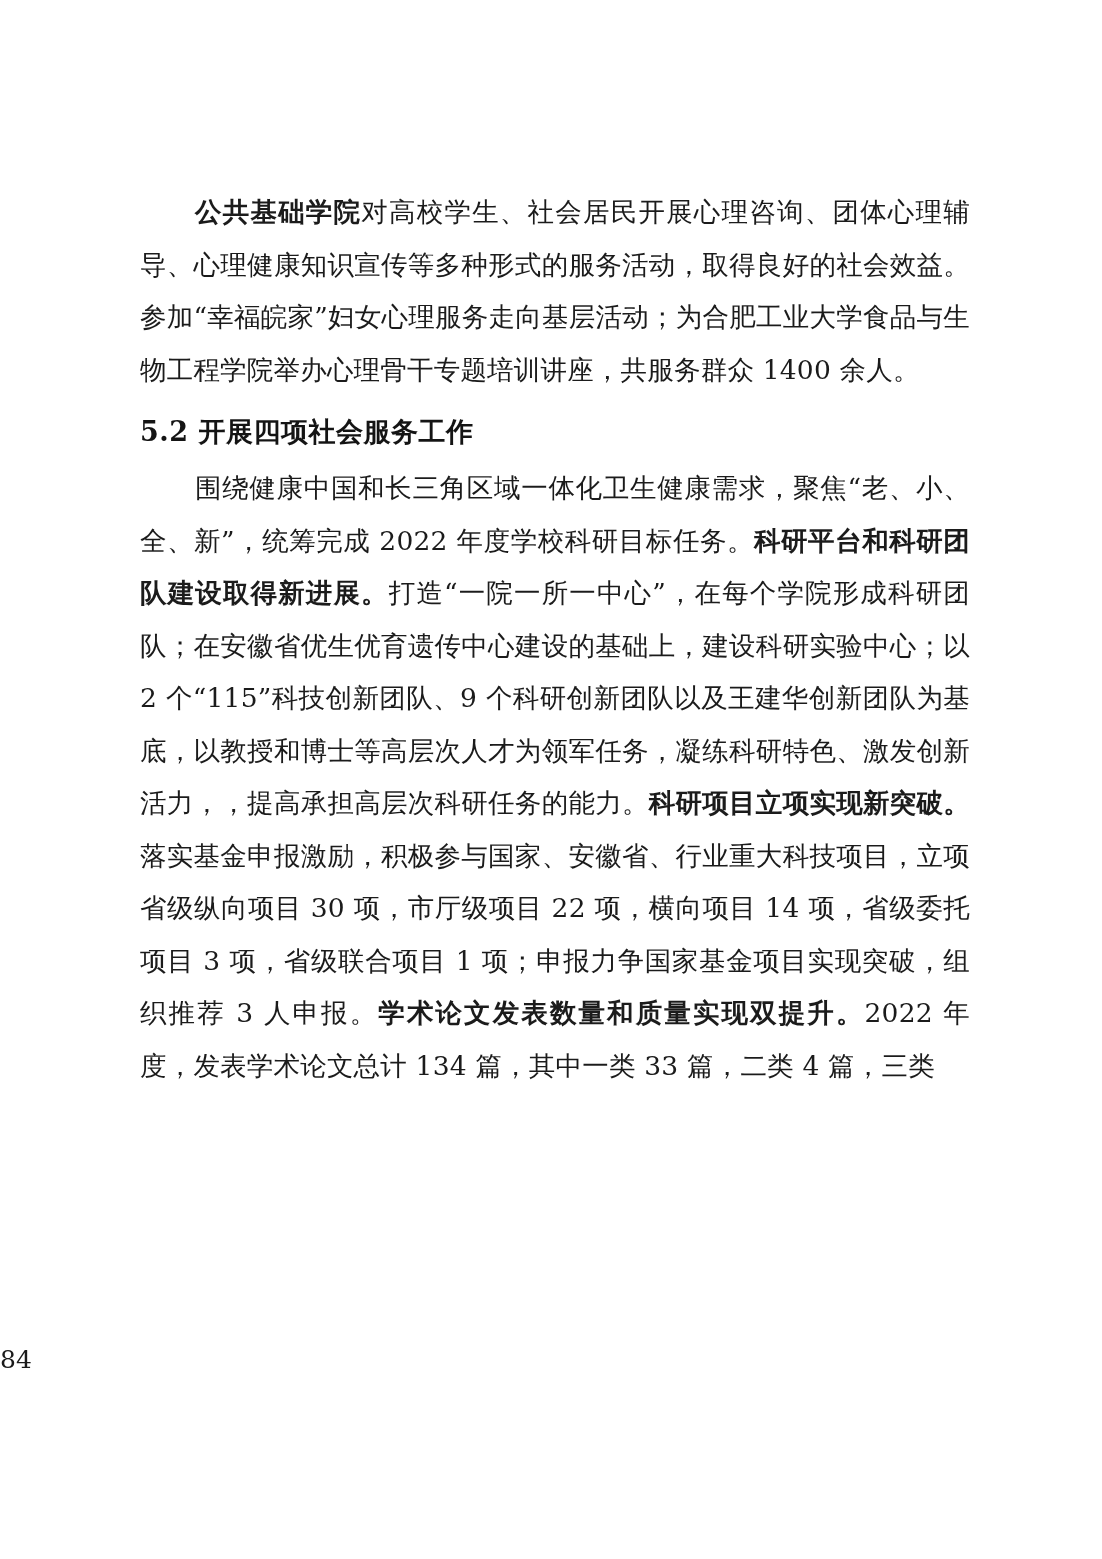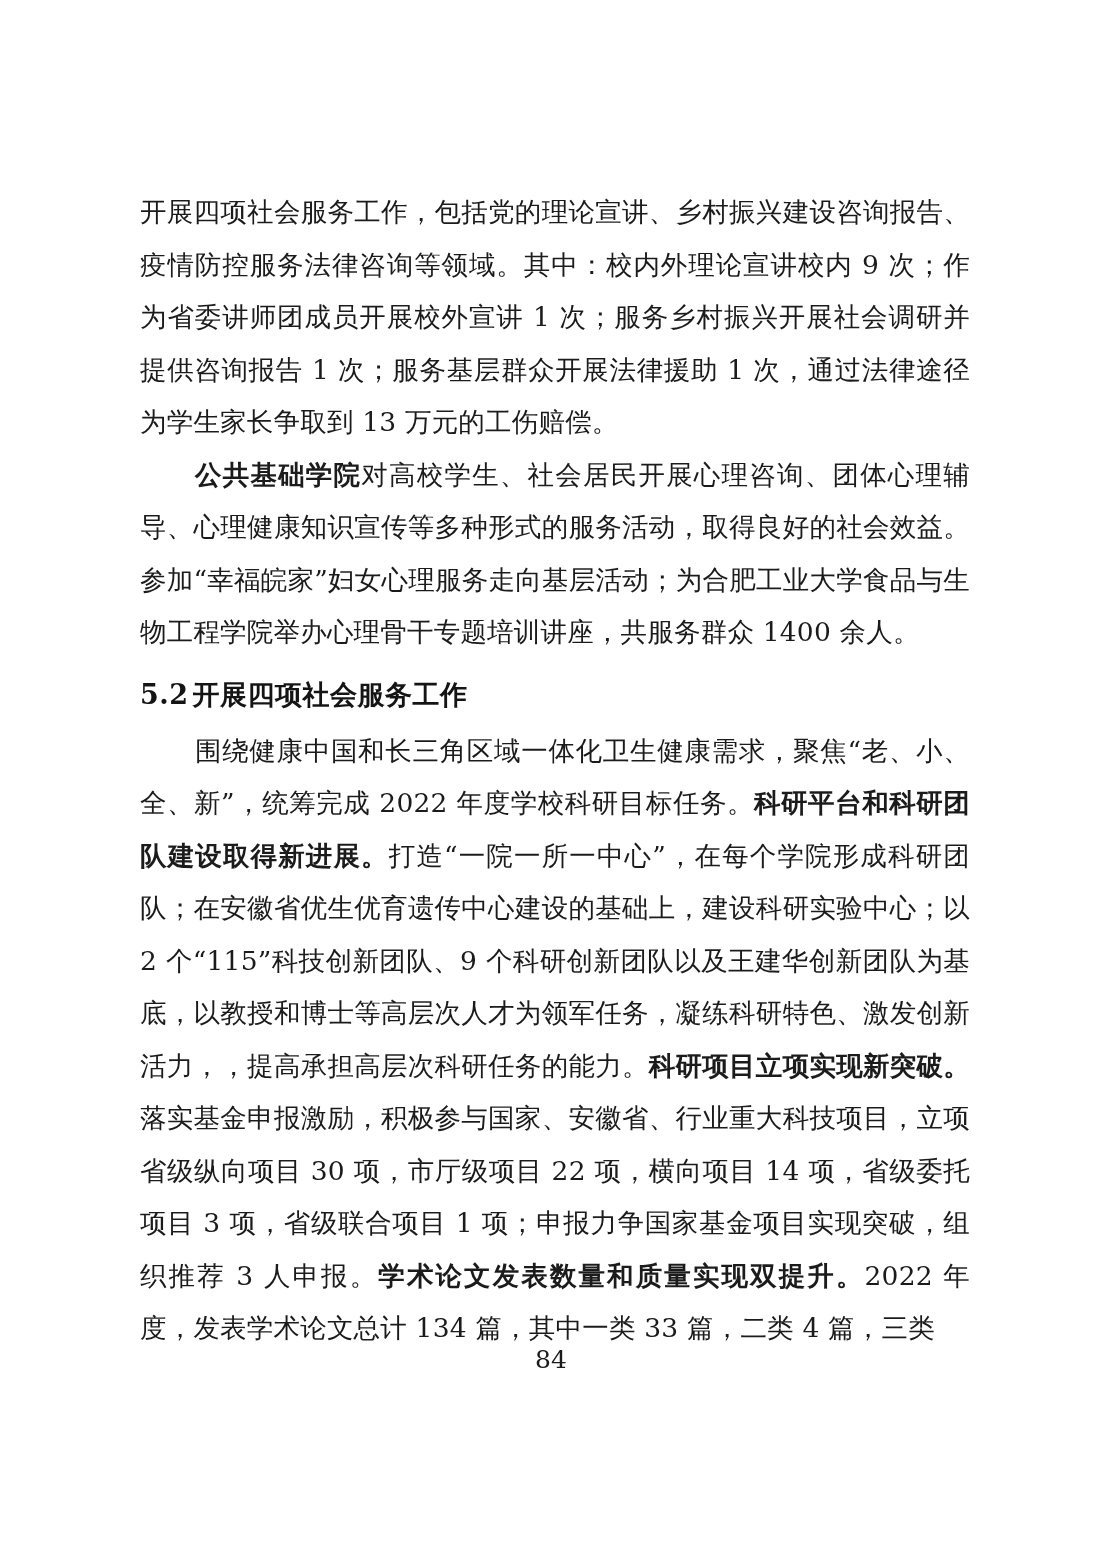--- a/index.html
+++ b/index.html
@@ -45,37 +45,36 @@
   }
   h2.section-heading {
     margin: 6px 0 0 0;
     font-size: 27px;
     line-height: 60px;
     font-weight: bold;
     color: #141414;
     letter-spacing: 0.5px;
   }
   h2.section-heading .num {
-    margin-right: 4px;
+    margin-right: 10px;
   }
   .page-number {
     position: absolute;
     left: 0;
     right: 0;
     top: 1345px;
-    text-align: center;
+    text-align: left;
     font-size: 25px;
     color: #1b1b1b;
     font-family: "DejaVu Serif", serif;
   }
 </style>
 </head>
 <body>
 
 <div class="page">
   <div class="content" id="doc-content">
-      <p class="para"><span>开展四项社会服务工作，包括党的理论宣讲、乡村振兴建设咨询报告、疫情防控服务法律咨询等领域。其中：校内外理论宣讲校内 9 次；作为省委讲师团成员开展校外宣讲 1 次；服务乡村振兴开展社会调研并提供咨询报告 1 次；服务基层群众开展法律援助 1 次，通过法律途径为学生家长争取到 13 万元的工伤赔偿。</span></p>
       <p class="para indent"><span class="bold">公共基础学院</span><span>对高校学生、社会居民开展心理咨询、团体心理辅导、心理健康知识宣传等多种形式的服务活动，取得良好的社会效益。参加“幸福皖家”妇女心理服务走向基层活动；为合肥工业大学食品与生物工程学院举办心理骨干专题培训讲座，共服务群众 1400 余人。</span></p>
       <h2 class="section-heading"><span class="num">5.2</span><span>开展四项社会服务工作</span></h2>
       <p class="para indent"><span>围绕健康中国和长三角区域一体化卫生健康需求，聚焦“老、小、全、新”，统筹完成 2022 年度学校科研目标任务。</span><span class="bold">科研平台和科研团队建设取得新进展。</span><span>打造“一院一所一中心”，在每个学院形成科研团队；在安徽省优生优育遗传中心建设的基础上，建设科研实验中心；以 2 个“115”科技创新团队、9 个科研创新团队以及王建华创新团队为基底，以教授和博士等高层次人才为领军任务，凝练科研特色、激发创新活力，，提高承担高层次科研任务的能力。</span><span class="bold">科研项目立项实现新突破。</span><span>落实基金申报激励，积极参与国家、安徽省、行业重大科技项目，立项省级纵向项目 30 项，市厅级项目 22 项，横向项目 14 项，省级委托项目 3 项，省级联合项目 1 项；申报力争国家基金项目实现突破，组织推荐 3 人申报。</span><span class="bold">学术论文发表数量和质量实现双提升。</span><span>2022 年度，发表学术论文总计 134 篇，其中一类 33 篇，二类 4 篇，三类</span></p>
     </div>
   <div class="page-number">84</div>
 </div>
 
 </body></html>

